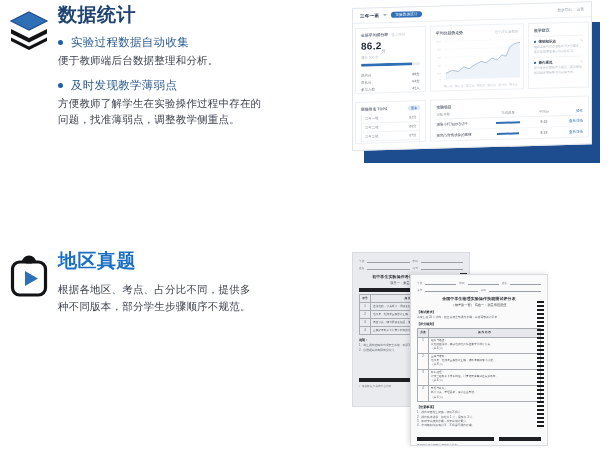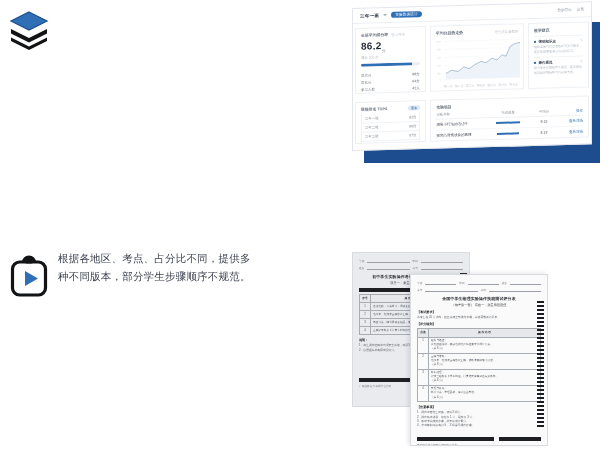--- a/index.html
+++ b/index.html
@@ -210,34 +210,54 @@
   <div class="icon-col">
     <span class="icon-wrap">
       <svg width="42" height="42" viewBox="0 0 42 42">
         <polygon points="21,4 39,13 21,22 3,13" fill="#2f6fb5"></polygon>
         <polygon points="21,4 39,13 21,22 3,13" fill="none" stroke="#1d4c8f" stroke-width="1.2"></polygon>
         <path d="M3,21 L21,30 L39,21 L39,25.5 L21,34.5 L3,25.5 Z" fill="#111315"></path>
         <path d="M3,29.5 L21,38.5 L39,29.5 L39,33 L21,42 L3,33 Z" fill="#111315"></path>
       </svg>
     </span>
   </div>
+  <div class="text-col">
+    <div class="sec-title navy">数据统计</div>
+
+    <div class="bullet-block">
+      <div class="bullet-head">
+        <span class="bullet-dot"></span>
+        <span>实验过程数据自动收集</span>
+      </div>
+      <div class="bullet-body">便于教师端后台数据整理和分析。</div>
+    </div>
+
+    <div class="bullet-block">
+      <div class="bullet-head">
+        <span class="bullet-dot"></span>
+        <span>及时发现教学薄弱点</span>
+      </div>
+      <div class="bullet-body" style="max-width:208px">方便教师了解学生在实验操作过程中存在的问题，找准薄弱点，调整教学侧重点。</div>
+    </div>
+  </div>
 </div>
 
 <div class="section sec-two">
   <div class="icon-col">
     <span class="icon-wrap">
       <svg width="42" height="46" viewBox="0 0 42 46">
         <rect x="4.5" y="8" width="33" height="33" rx="7" fill="none" stroke="#111315" stroke-width="3.2"></rect>
         <path d="M15.5 8.5 a5.5 5.5 0 0 1 11 0" fill="none" stroke="#111315" stroke-width="3.2"></path>
         <rect x="17.3" y="2.5" width="7.4" height="7" rx="1.6" fill="#111315"></rect>
         <polygon points="17,17 30,24.5 17,32" fill="#2f6fb5"></polygon>
       </svg>
     </span>
   </div>
   <div class="text-col">
+    <div class="sec-title blue">地区真题</div>
     <div class="plain-body">根据各地区、考点、占分比不同，提供多种不同版本，部分学生步骤顺序不规范。</div>
   </div>
 </div>
 
 <div class="mock-dash">
   <div class="dash-shadow"></div>
   <div class="dash-body">
 
     <div class="dash-topbar">
       <span class="dt-title">三年一班</span>

